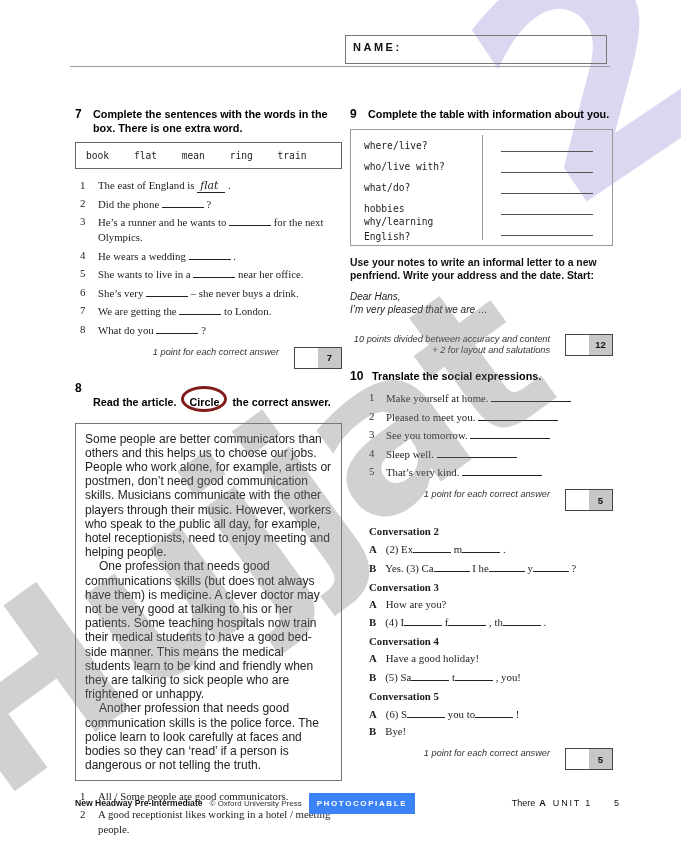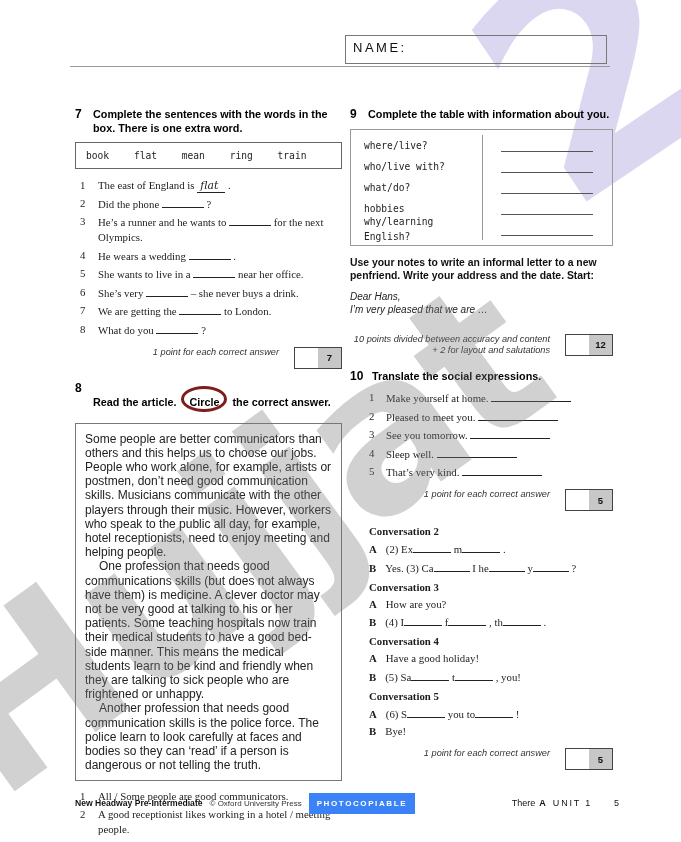--- a/index.html
+++ b/index.html
@@ -9,21 +9,21 @@
   
   .wm-purple{position:absolute;z-index:1;left:428px;top:8px;font-family:"DejaVu Sans",sans-serif;
              font-weight:bold;font-size:295px;line-height:1;color:rgba(130,110,205,0.28);
              transform:rotate(-34deg);transform-origin:left top;white-space:nowrap;pointer-events:none;}
   .wm-gray{position:absolute;z-index:3;left:-45px;top:635px;font-family:"DejaVu Sans",sans-serif;
            font-weight:bold;font-size:215px;line-height:1;color:rgba(120,120,120,0.34);
            transform:rotate(-36deg);transform-origin:left center;white-space:nowrap;
            letter-spacing:-6px;pointer-events:none;}
   
   .name-box{position:absolute;left:345px;top:35px;width:260px;height:27px;border:1px solid #777;background:transparent;}
-  .name-label{font-family:"Liberation Sans",sans-serif;font-size:13px;font-weight:normal;
+  .name-label{font-family:"Liberation Sans",sans-serif;font-size:11px;font-weight:bold;
               letter-spacing:2.5px;color:#111;padding:4px 0 0 7px;display:block;}
   .header-rule{position:absolute;left:70px;top:66px;width:540px;height:0;border-top:1px solid #9a9a9a;}
   
   .col-left{position:absolute;left:75px;top:108px;width:267px;}
   .col-right{position:absolute;left:350px;top:108px;width:263px;}
   
   .qhead{display:flex;gap:7px;font-family:"Liberation Sans",sans-serif;font-weight:bold;
          font-size:10.8px;line-height:13.5px;color:#000;margin-bottom:7px;}
   .qnum{min-width:11px;font-size:12px;flex:none;}
   .qnum-wide{min-width:15px;}

